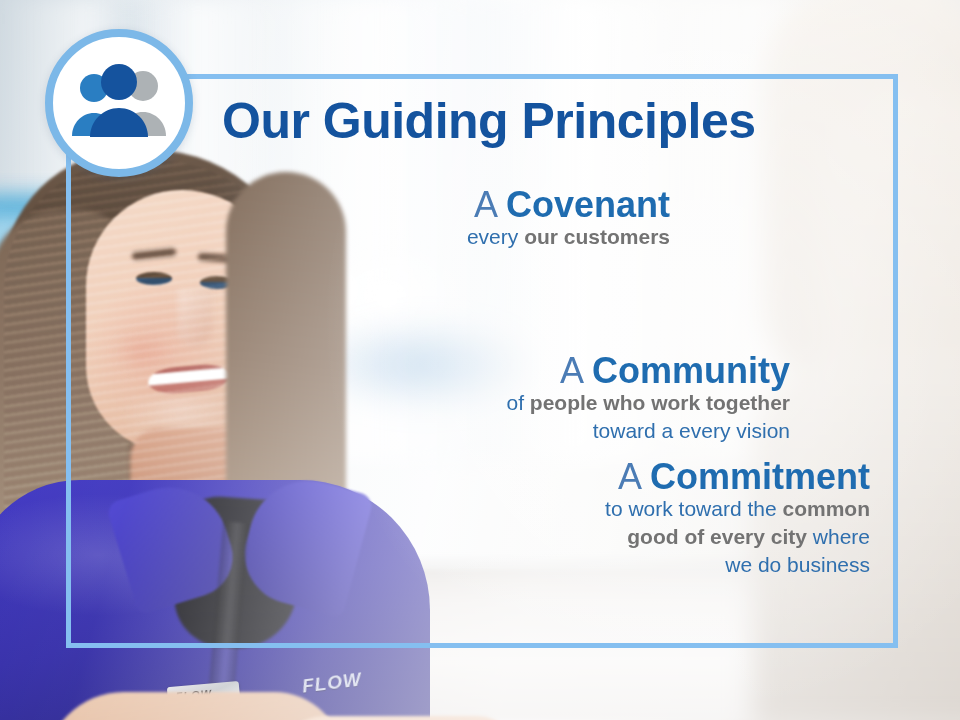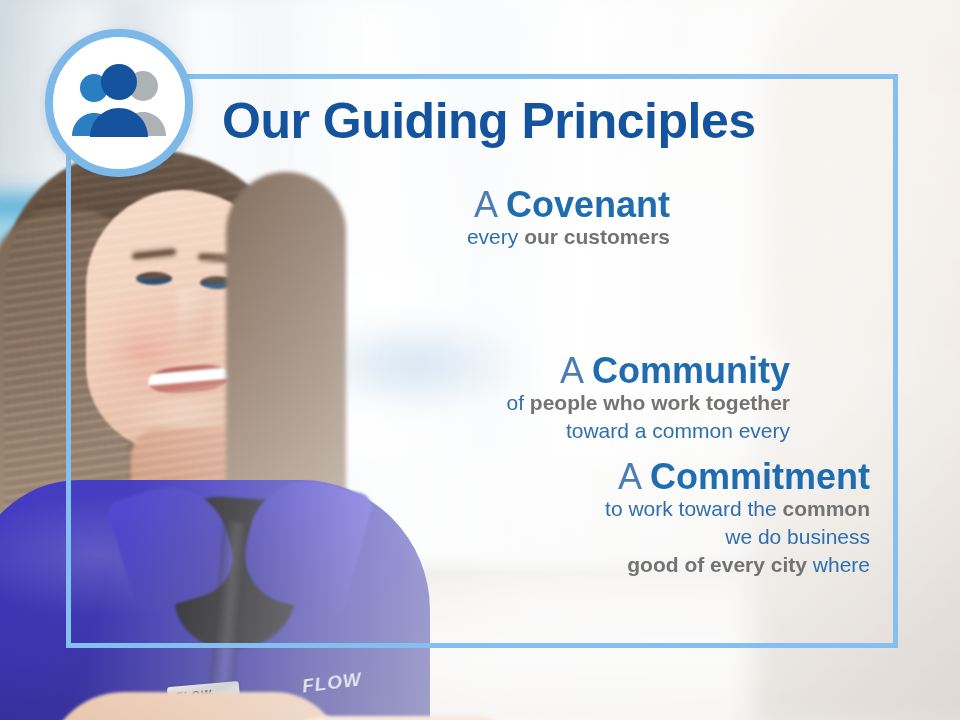--- a/index.html
+++ b/index.html
@@ -447,33 +447,33 @@
 
   <div class="block" id="block-community">
     <div class="lead">
       <span class="art">A</span>
       <span class="word">Community</span>
     </div>
     <div class="sub">
       <span class="sub-line">
         <span>of </span><b>people who work together</b>
       </span>
-      <span class="sub-line">toward a common every</span>
+      <span class="sub-line">toward a every vision</span>
     </div>
   </div>
 
   <div class="block" id="block-commitment">
     <div class="lead">
       <span class="art">A</span>
       <span class="word">Commitment</span>
     </div>
     <div class="sub">
       <span class="sub-line">
         <span>to work toward the </span><b>common</b>
       </span>
-      <span class="sub-line">we do business</span>
       <span class="sub-line">
         <b>good of every city</b><span> where</span>
       </span>
+      <span class="sub-line">we do business</span>
     </div>
   </div>
 
 </div>
 
 </body></html>

